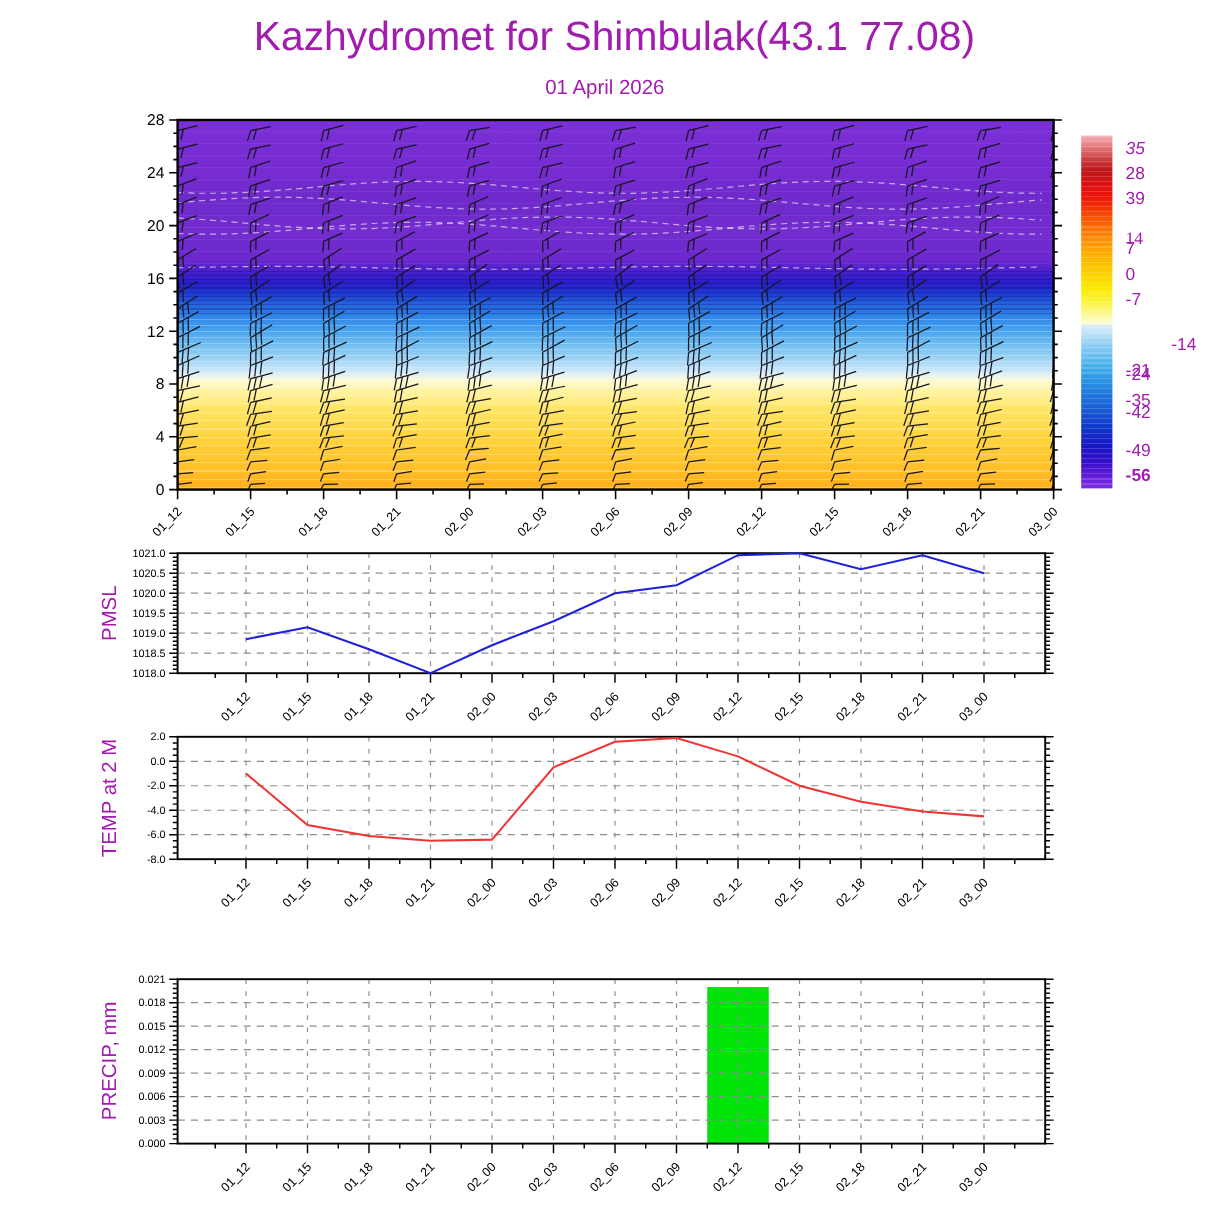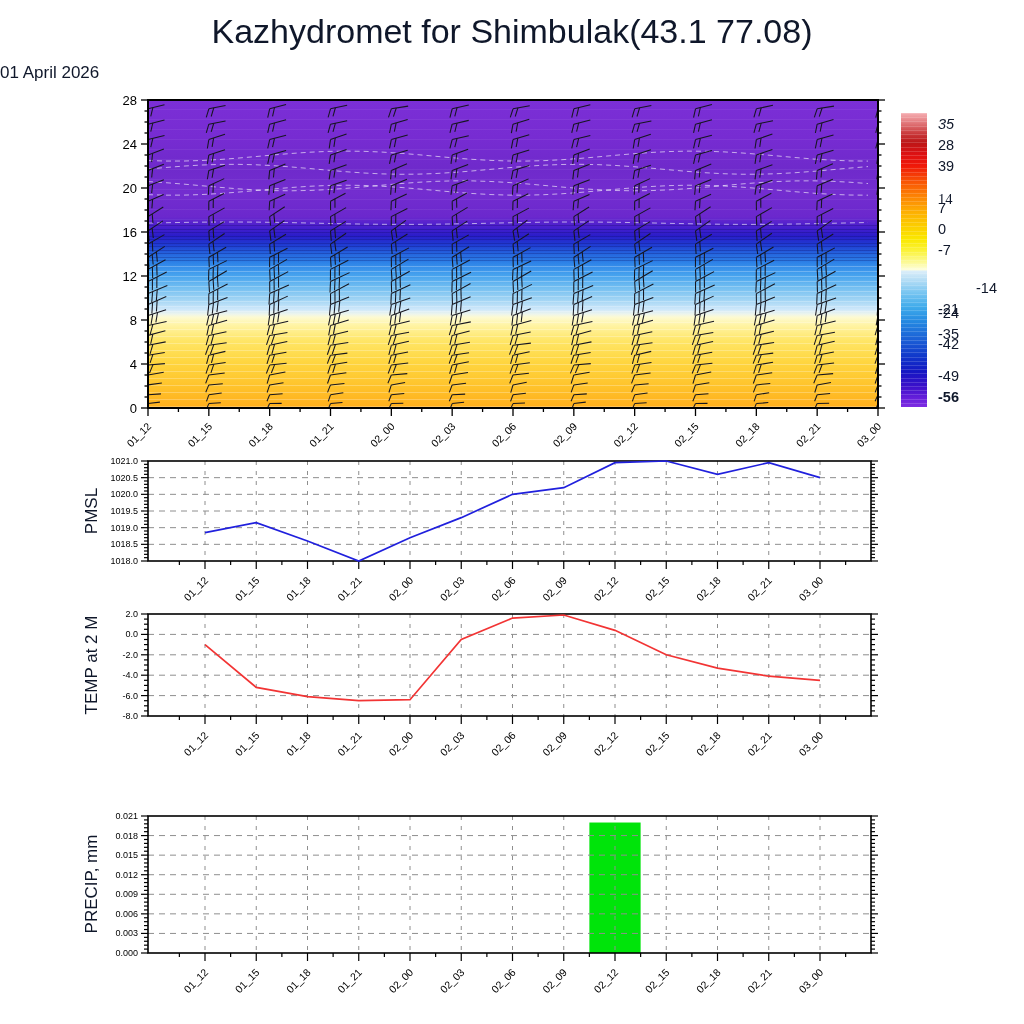--- a/index.html
+++ b/index.html
@@ -1,20 +1,20 @@
 <!DOCTYPE html>
 <html><head>
 <meta charset="utf-8">
 <style>
   html,body{margin:0;padding:0;background:#fff;}
   #app{position:relative;width:1024px;height:1024px;background:#ffffff;
-       font-family:"Liberation Sans",sans-serif;color:#0f172a;overflow:hidden;}
+       font-family:"Liberation Sans",sans-serif;color:#a21caf;overflow:hidden;}
   .title{position:absolute;left:0;top:12px;width:1024px;text-align:center;
          font-size:34px;font-weight:500;letter-spacing:0px;}
-  .subtitle{position:absolute;left:0;top:63px;width:1008px;font-size:17px;}
+  .subtitle{position:absolute;left:0;top:63px;width:1008px;text-align:center;font-size:17px;}
   .abs{position:absolute;}
   svg text{font-family:"Liberation Sans",sans-serif;fill:#000;}
   .panel-ylabel{position:absolute;font-size:17px;white-space:nowrap;
                 transform:translate(-50%,-50%) rotate(-90deg);}
   
   #xsec-bg{position:absolute;left:148px;top:100px;width:730px;height:308px;}
   .stripes{position:absolute;left:148px;width:730px;pointer-events:none;}
   #stripes-yellow{top:315.6px;height:92.4px;
      background:repeating-linear-gradient(180deg,rgba(255,255,255,0) 0 6px,rgba(255,255,255,0.26) 6px 7px);}
   #stripes-lightblue{top:262px;height:54px;

